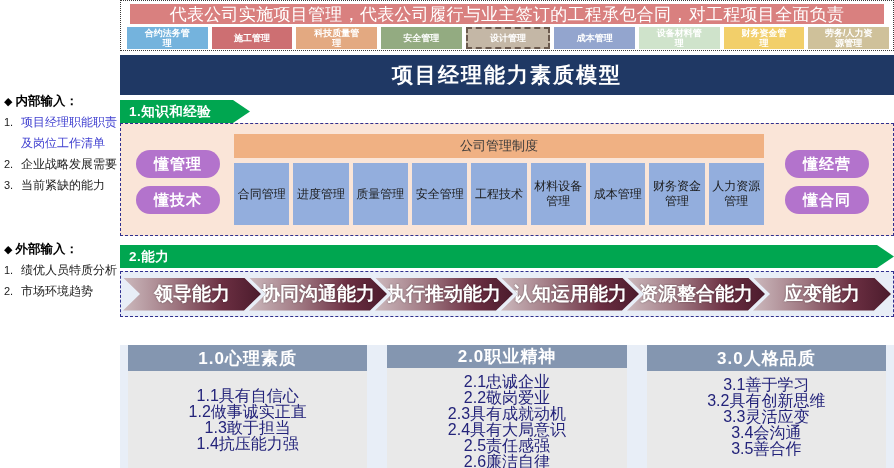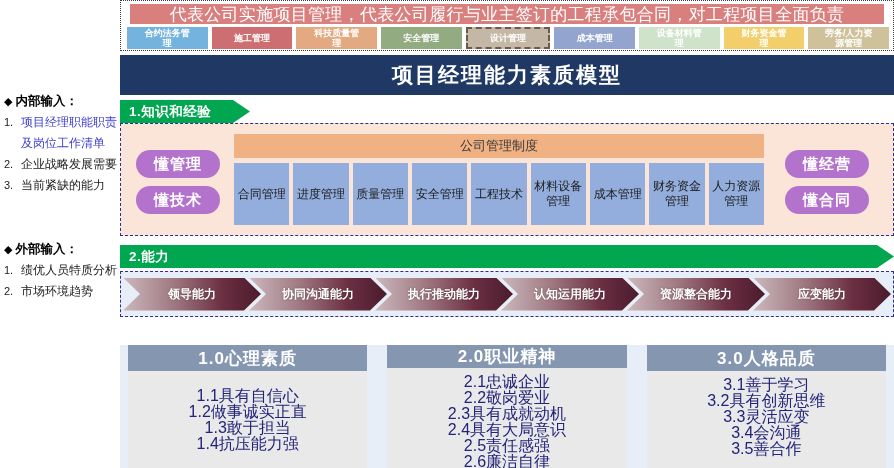--- a/index.html
+++ b/index.html
@@ -82,21 +82,21 @@
   .s2-body{
     position:absolute;left:0;top:271px;width:774px;height:46px;
     background:#e8eef7;border:1px dashed #2f2f8f;box-sizing:border-box;
     display:flex;align-items:center;padding:0 2px;
   }
   .chev{
     flex:1;height:33px;position:relative;margin-right:-12px;
     background:linear-gradient(to right,#ccb9bd 0%,#9e7680 38%,#6b2f42 72%,#4b1b2c 100%);
     clip-path:polygon(0 0,calc(100% - 17px) 0,100% 50%,calc(100% - 17px) 100%,0 100%,17px 50%);
     display:flex;align-items:center;justify-content:center;
-    color:#fff;font-weight:bold;font-size:12px;text-shadow:0 0 2px rgba(0,0,0,.4);
+    color:#fff;font-weight:bold;font-size:19px;text-shadow:0 0 2px rgba(0,0,0,.4);
   }
   .chev:last-child{margin-right:0;}
 
   
   .s3-body{
     position:absolute;left:0;top:345px;width:870px;height:123px;background:#e8eef7;
   }
   .q-cols{position:absolute;left:8px;top:0;width:758px;height:123px;display:flex;gap:20px;}
   .q-col{flex:1;display:flex;flex-direction:column;}
   .q-title{

